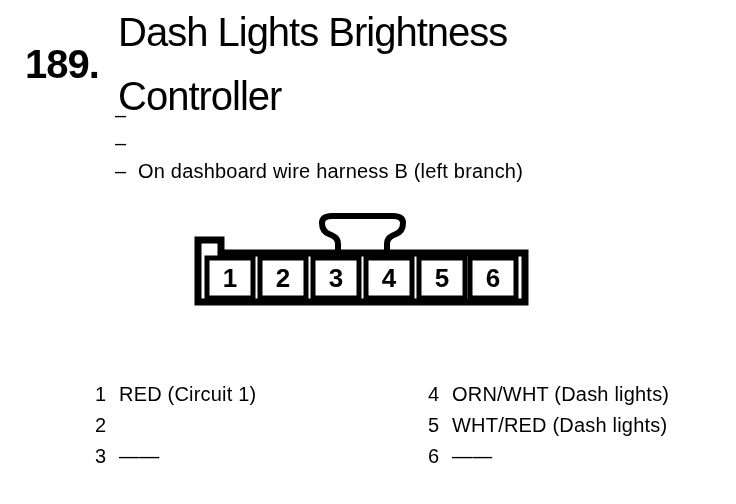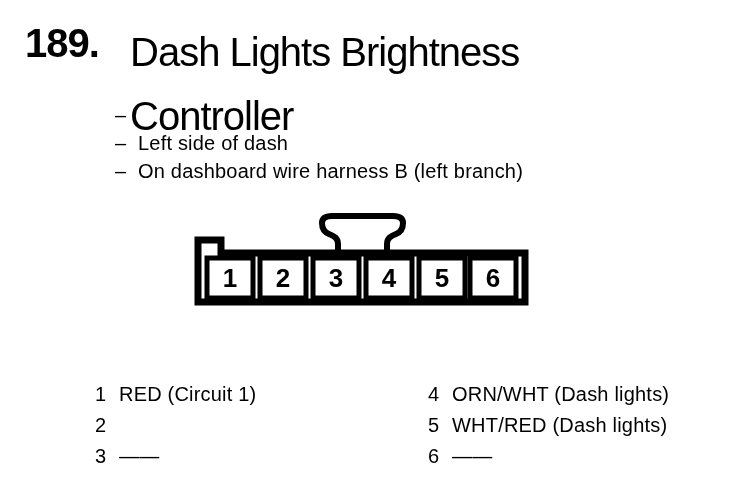--- a/index.html
+++ b/index.html
@@ -9,25 +9,24 @@
     width: 736px;
     height: 504px;
     background: #ffffff;
     color: #000000;
     font-family: "Liberation Sans", sans-serif;
     overflow: hidden;
   }
   
   .title-row {
     position: absolute;
-    top: 20px;
+    top: 0;
     left: 25px;
     display: flex;
-    align-items: flex-start;
-    gap: 12px;
+    align-items: center;
   }
   .title-num {
     flex: none;
     width: 93px;
     font-size: 40px;
     font-weight: bold;
     letter-spacing: -1px;
     line-height: 46px;
   }
   .title-text {
@@ -96,21 +95,20 @@
     <span class="title-num">189.</span>
     <h1 class="title-text">Dash Lights Brightness Controller</h1>
   </div>
 
   <ul class="bullets">
     <li class="bullet">
       <span class="dash">–</span>
     </li>
     <li class="bullet">
       <span class="dash">–</span>
-      <span>Left side of dash</span>
     </li>
     <li class="bullet">
       <span class="dash">–</span>
       <span>On dashboard wire harness B (left branch)</span>
     </li>
   </ul>
 
   <div class="connector-wrap">
     <svg width="345" height="100" viewBox="0 0 345 100">
 

